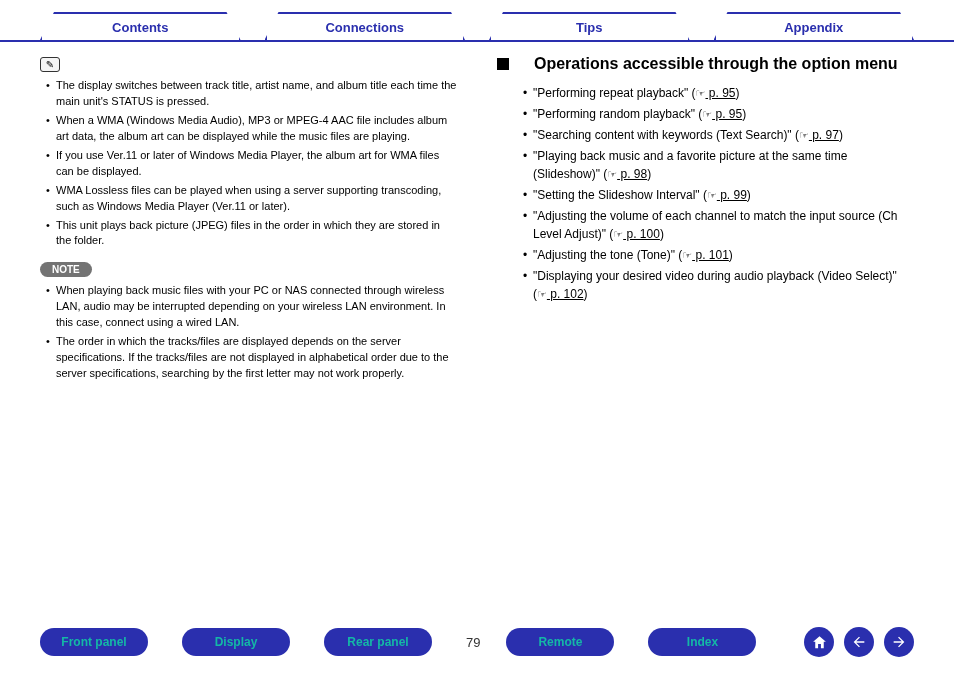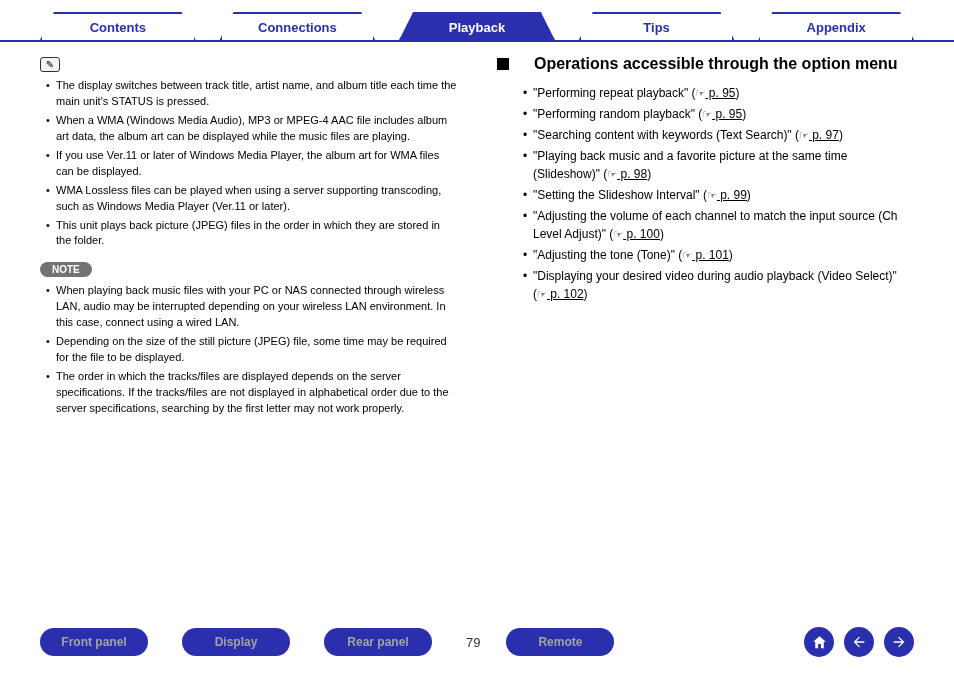--- a/index.html
+++ b/index.html
@@ -142,21 +142,21 @@
     display: flex;
     align-items: center;
     padding: 0 40px;
     gap: 0;
   }
   .pill {
     flex: 0 0 auto;
     width: 108px;
     text-align: center;
     background: #2a2fae;
-    color: #a3a3a3;
+    color: #14b8a6;
     font-size: 12px;
     font-weight: bold;
     padding: 7px 4px;
     border-radius: 16px;
     cursor: pointer;
     margin-right: 34px;
   }
   .page-num {
     font-size: 13px;
     margin: 0 26px 0 0;
@@ -180,39 +180,37 @@
     cursor: pointer;
   }
   .circ svg { fill: #fff; }
 </style>
 </head>
 <body>
 
 <div class="top-tabs">
   <div class="tab">Contents</div>
   <div class="tab">Connections</div>
-  <div class="tab active">Playback</div>
   <div class="tab">Tips</div>
   <div class="tab">Appendix</div>
 </div>
 
 <div class="content">
   <div class="col">
     <div class="pencil-box">✎</div>
     <ul class="info">
       <li>The display switches between track title, artist name, and album title each time the main unit's STATUS is pressed.</li>
       <li>When a WMA (Windows Media Audio), MP3 or MPEG-4 AAC file includes album art data, the album art can be displayed while the music files are playing.</li>
       <li>If you use Ver.11 or later of Windows Media Player, the album art for WMA files can be displayed.</li>
       <li>WMA Lossless files can be played when using a server supporting transcoding, such as Windows Media Player (Ver.11 or later).</li>
       <li>This unit plays back picture (JPEG) files in the order in which they are stored in the folder.</li>
     </ul>
     <div class="note-badge">NOTE</div>
     <ul class="info">
       <li>When playing back music files with your PC or NAS connected through wireless LAN, audio may be interrupted depending on your wireless LAN environment. In this case, connect using a wired LAN.</li>
-      <li>Depending on the size of the still picture (JPEG) file, some time may be required for the file to be displayed.</li>
       <li>The order in which the tracks/files are displayed depends on the server specifications. If the tracks/files are not displayed in alphabetical order due to the server specifications, searching by the first letter may not work properly.</li>
     </ul>
   </div>
 
   <div class="col">
     <div class="op-heading">
       <div class="square"></div>
       <h2>Operations accessible through the option menu</h2>
     </div>
     <ul class="ops">
@@ -227,20 +225,21 @@
     </ul>
   </div>
 </div>
 
 <div class="bottom-bar">
   <div class="pill">Front panel</div>
   <div class="pill">Display</div>
   <div class="pill">Rear panel</div>
   <div class="page-num">79</div>
   <div class="pill">Remote</div>
+  <div class="pill" style="margin-right:0">Index</div>
 
   <div class="nav-icons">
     <div class="circ">
       <svg width="17" height="17" viewBox="0 0 24 24">
           <path d="M12 3l9 8h-3v9h-4v-6h-4v6H6v-9H3z"></path>
         </svg>
     </div>
     <div class="circ">
       <svg width="16" height="16" viewBox="0 0 24 24">
           <path d="M20 11H7.8l5.6-5.6L12 4l-8 8 8 8 1.4-1.4L7.8 13H20z"></path>

